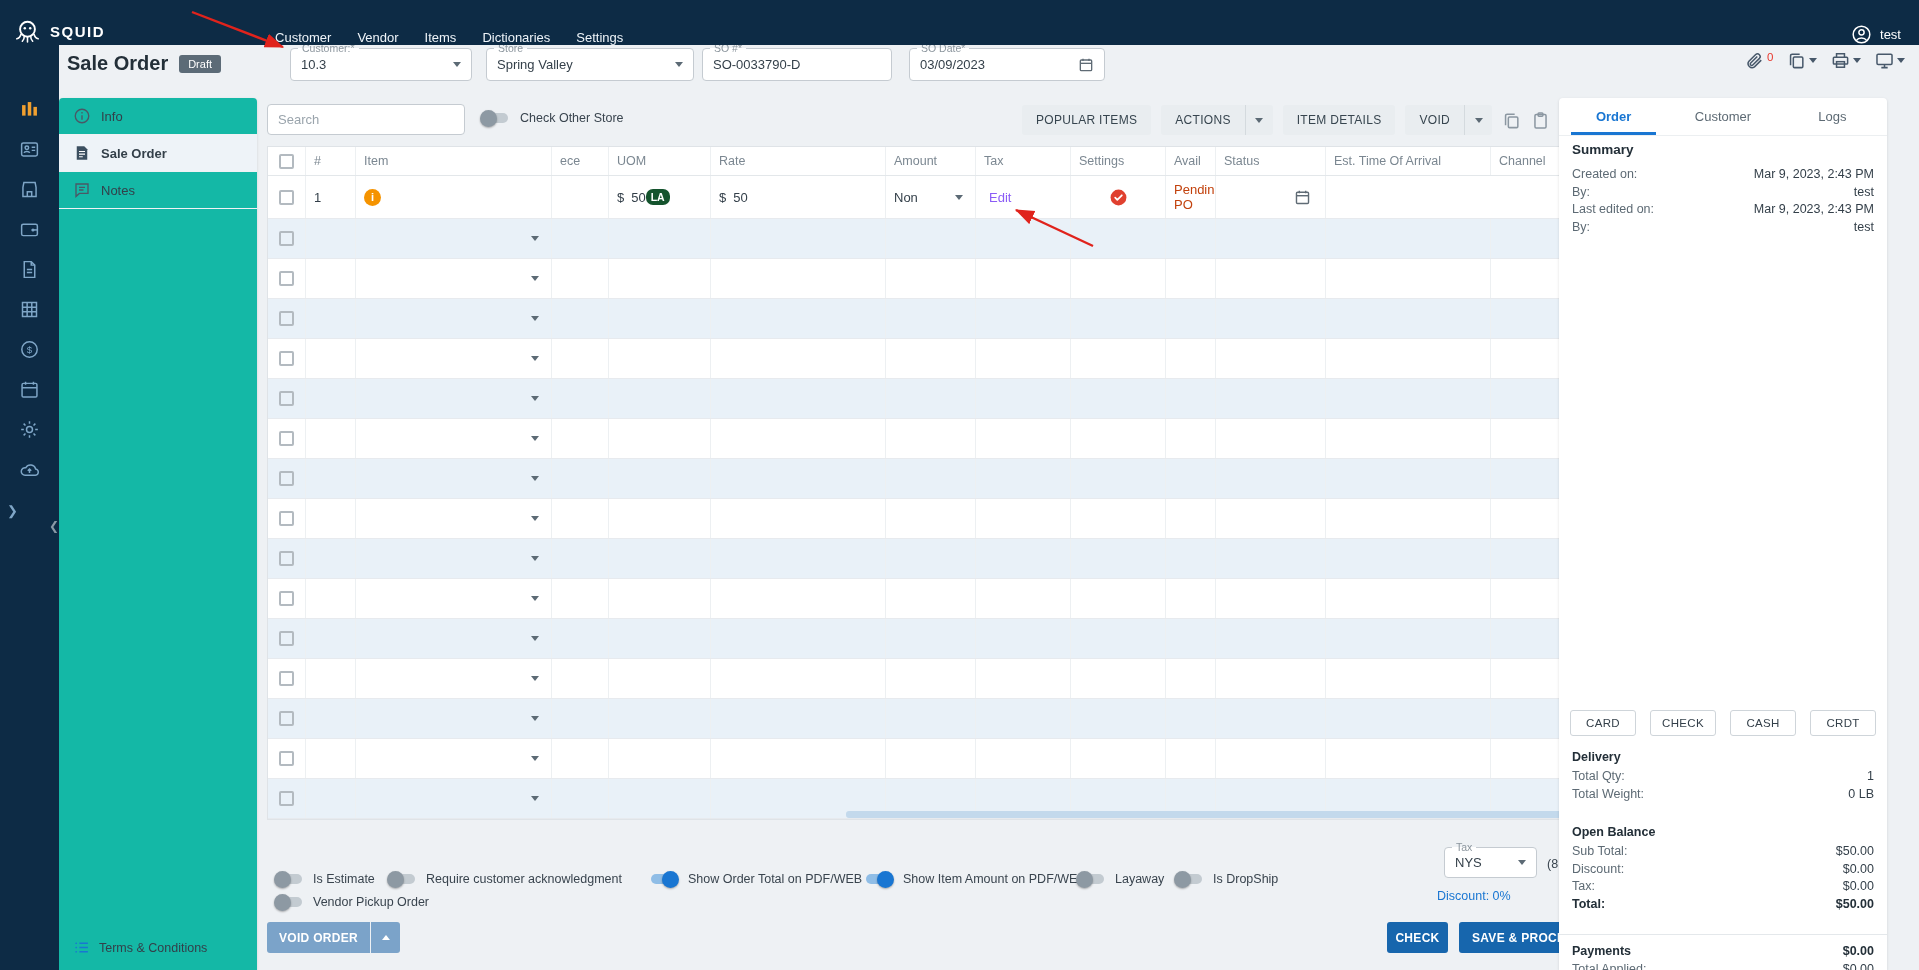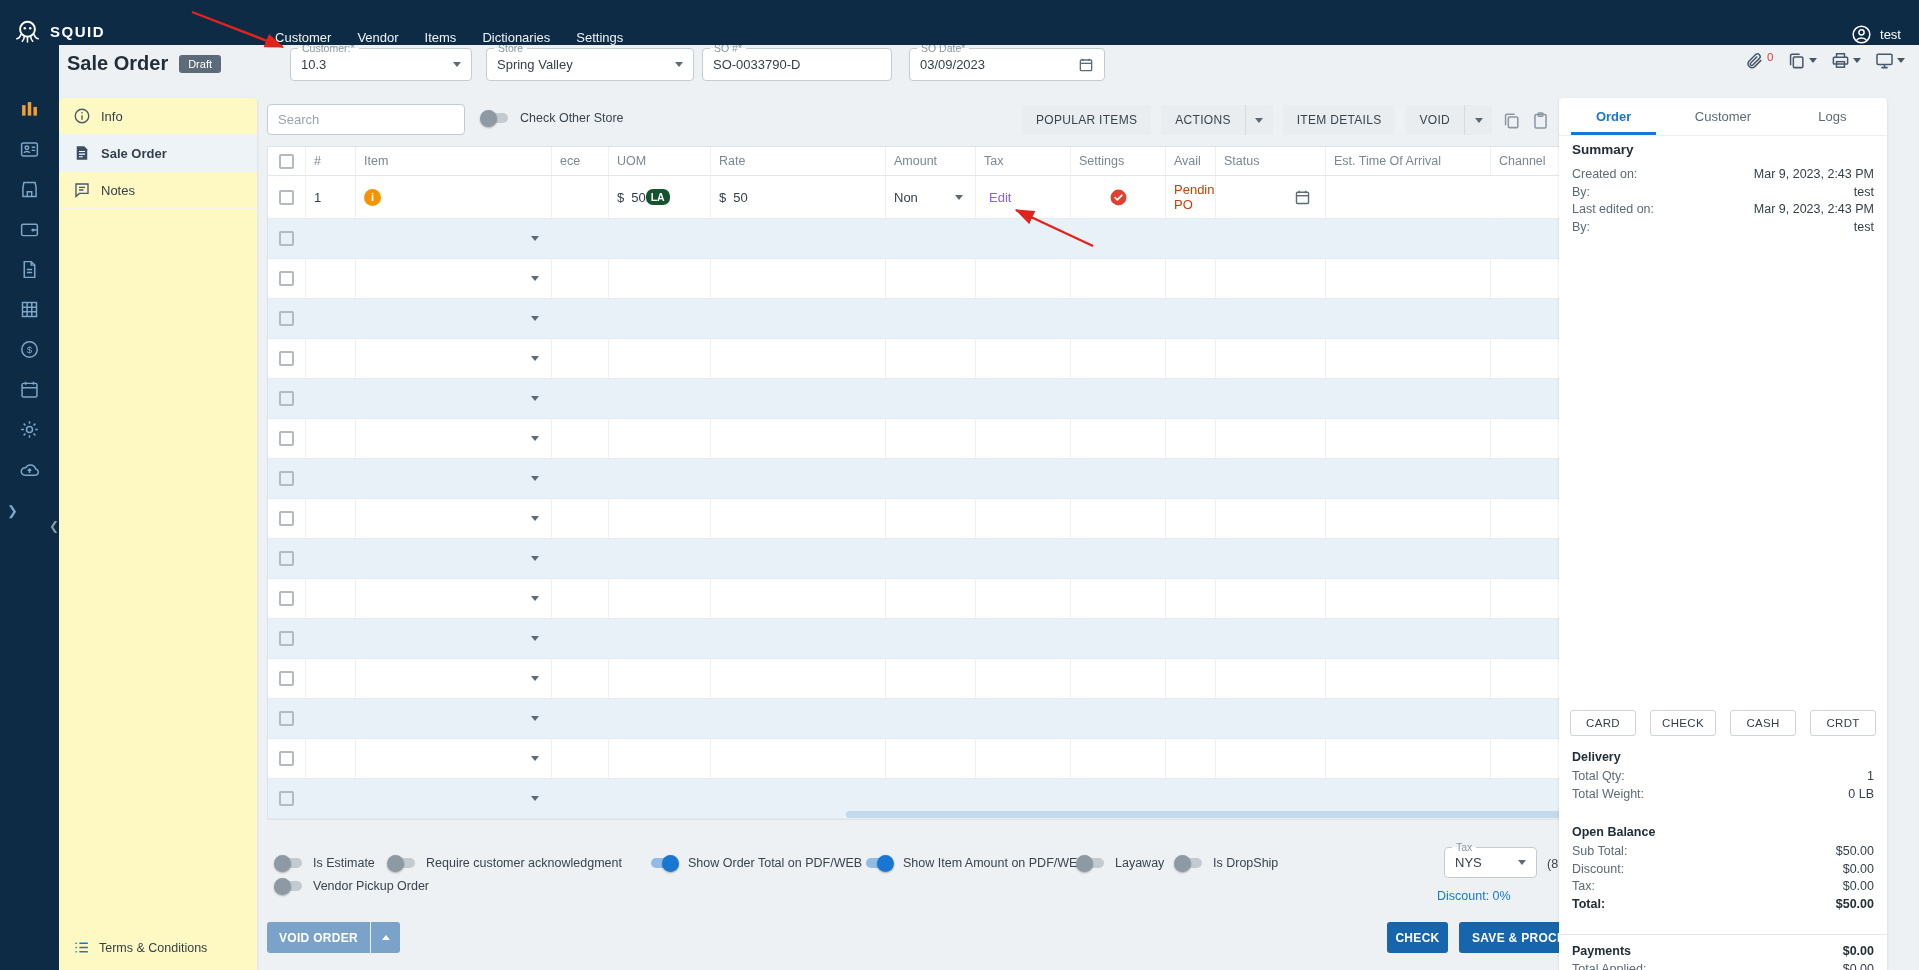--- a/index.html
+++ b/index.html
@@ -39,21 +39,21 @@
   .f-so { width:190px; margin-right:17px; }
   .f-date { width:196px; }
   .field .cal-ic { margin-left:auto; width:16px; height:16px; color:#5f6b75; }
 
   .hdr-icons { position:absolute; left:1745px; top:51px; display:flex; align-items:center; gap:14px; color:#47586a; }
   .hic { display:flex; align-items:center; gap:3px; }
   .hic svg { width:19px; height:19px; display:block; }
   .attach-cnt { color:#e8372c; font-size:11.5px; position:relative; top:-4px; }
 
   
-  .left-card { position:absolute; left:59px; top:98px; width:198px; bottom:0; background:#fef9c3; border-radius:4px 4px 0 0; box-shadow:0 1px 3px rgba(0,0,0,.13); z-index:5; }
+  .left-card { position:absolute; left:59px; top:98px; width:198px; bottom:0; background:#14b8a6; border-radius:4px 4px 0 0; box-shadow:0 1px 3px rgba(0,0,0,.13); z-index:5; }
   .lc-item { height:37px; display:flex; align-items:center; gap:10px; padding:0 14px; font-size:13px; color:#333f49; border-bottom:1px solid #f0f2f4; cursor:pointer; }
   .lc-item.active { background:#eef3f8; font-weight:bold; }
   .lc-item svg { width:18px; height:18px; color:#4a5866; flex:none; }
   .lc-terms { position:absolute; bottom:14px; left:14px; display:flex; gap:9px; align-items:center; font-size:12.5px; color:#333f49; cursor:pointer; }
   .lc-terms svg { width:17px; height:17px; color:#1976d2; }
 
   
   .search-box { position:absolute; left:267px; top:104px; width:198px; height:31px; }
   input.search { width:100%; height:100%; border:1px solid #c5cbd1; border-radius:4px; padding:0 10px; font:13px "Liberation Sans",sans-serif; color:#333f49; background:#fff; outline:none; }
   input.search::placeholder { color:#9aa4ac; }
@@ -85,21 +85,21 @@
   .kebab { width:15px; height:18px; color:#53606a; margin-left:8px; cursor:pointer; }
   .info-orange { width:17px; height:17px; border-radius:50%; background:#f59300; color:#fff; font-size:11px; font-weight:bold; display:flex; align-items:center; justify-content:center; }
   .avail-ic { width:19px; height:19px; }
   .edit-link { color:#8b5cf6; cursor:pointer; }
   .status-pending { color:#c2410c; }
   .eta-cal { position:absolute; right:14px; width:17px; height:17px; color:#5f6b75; cursor:pointer; }
   .vscroll { position:absolute; top:30px; right:1px; width:6px; height:468px; background:#c3d9ec; border-radius:3px; z-index:6; }
   .hscroll { position:absolute; bottom:1px; left:578px; width:734px; height:7px; background:#c3d9ec; border-radius:3px; z-index:6; }
 
   
-  .tgl-group { position:absolute; display:flex; align-items:center; gap:9px; height:20px; }
+  .tgl-group { position:absolute; display:flex; align-items:center; gap:9px; height:20px;margin-top:16px; }
   .switch { position:relative; width:30px; height:14px; cursor:pointer; flex:none; }
   .switch .track { position:absolute; left:2px; top:2px; width:26px; height:10px; border-radius:5px; background:#c3cbd1; }
   .switch .knob { position:absolute; left:0; top:-1.5px; width:17px; height:17px; border-radius:50%; background:#8d99a3; box-shadow:0 1px 2px rgba(0,0,0,.3); }
   .switch.on .track { background:#8fbde6; }
   .switch.on .knob { left:13px; background:#1976d2; }
   .tgl-label { font-size:12.5px; color:#39444e; white-space:nowrap; }
 
   .tax-field { position:absolute; left:1444px; top:847px; width:93px; }
   .tax-rate { position:absolute; left:1547px; top:857px; font-size:12.5px; color:#39444e; }
   .discount { position:absolute; left:1437px; top:889px; font-size:12.5px; color:#1976d2; }

